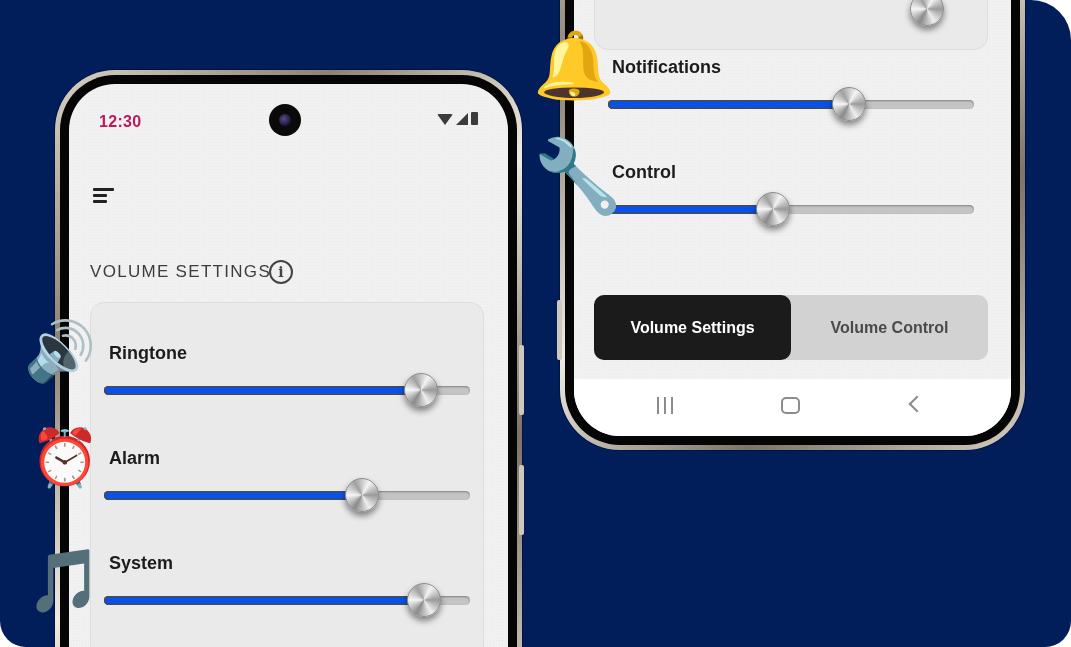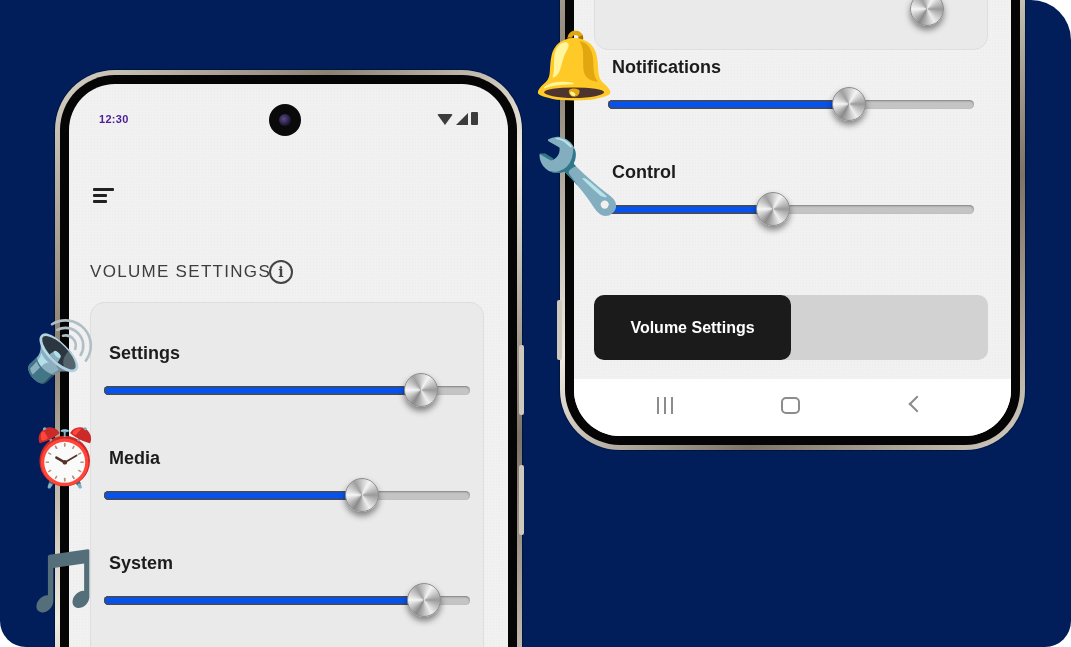--- a/index.html
+++ b/index.html
@@ -33,21 +33,21 @@
     background-size: 3px 3px; pointer-events: none;
   }
   .side-btn { position: absolute; background: #cfc8bd; border-radius: 2px; }
 
   
   #phone-left { left: 55px; top: 70px; width: 467px; height: 640px; }
   
   #phone-right { left: 560px; top: -200px; width: 465px; height: 650px; }
 
   
-  .status-time { position: absolute; left: 30px; top: 29px; font-size: 11px; font-weight: bold; color: #4c1d95; letter-spacing: 0.3px; }
+  .status-time { position: absolute; left: 30px; top: 29px; font-size: 16px; font-weight: bold; color: #be185d; letter-spacing: 0.3px; }
   .camera { position: absolute; left: 200px; top: 20px; width: 32px; height: 32px; border-radius: 50%; background: #0a0a0a; }
   .camera::after { content:""; position:absolute; left:10px; top:10px; width:12px; height:12px; border-radius:50%; background: radial-gradient(circle at 40% 40%, #5b4a8a, #1a1530 70%); }
   .status-icons { position: absolute; right: 30px; top: 28px; display: flex; gap: 3px; align-items: flex-end; }
   .wifi { width: 0; height: 0; border-left: 8px solid transparent; border-right: 8px solid transparent; border-top: 11px solid #3c3c3c; border-radius: 2px; margin-top: 2px; }
   .signal { width: 0; height: 0; border-left: 12px solid transparent; border-bottom: 12px solid #3c3c3c; }
   .battery { width: 7px; height: 13px; background: #3c3c3c; border-radius: 1px; }
 
   .menu-icon { position: absolute; left: 24px; top: 104px; width: 22px; height: 16px; cursor: pointer; }
   .menu-icon span { position: absolute; left: 0; height: 2.5px; background: #222; border-radius: 1px; }
   .menu-icon span:nth-child(1) { top: 0; width: 21px; }
@@ -122,28 +122,28 @@
           <span></span>
           <span></span>
         </div>
 
       <div class="section-title">VOLUME SETTINGS</div>
       <div class="info-icon">i</div>
 
 
       <div class="card" style="left:21px; top:218px; width:394px; height:420px;"></div>
 
-      <div class="vol-label" style="left:40px; top:259px;">Settings</div>
+      <div class="vol-label" style="left:40px; top:259px;">Ringtone</div>
       <div class="slider" style="left:35px; top:300px;">
         <div class="track"></div>
         <div class="fill" style="width:318px;"></div>
         <div class="thumb" style="left:300px;"></div>
       </div>
 
-      <div class="vol-label" style="left:40px; top:364px;">Media</div>
+      <div class="vol-label" style="left:40px; top:364px;">Alarm</div>
       <div class="slider" style="left:35px; top:405px;">
         <div class="track"></div>
         <div class="fill" style="width:258px;"></div>
         <div class="thumb" style="left:241px;"></div>
       </div>
 
       <div class="vol-label" style="left:40px; top:469px;">System</div>
       <div class="slider" style="left:35px; top:510px;">
         <div class="track"></div>
         <div class="fill" style="width:320px;"></div>
@@ -170,20 +170,21 @@
 
       <div class="vol-label" style="left:38px; top:348px;">Control</div>
       <div class="slider" style="left:34px; top:389px;">
         <div class="track"></div>
         <div class="fill" style="width:166px;"></div>
         <div class="thumb" style="left:148px;"></div>
       </div>
 
       <div class="segment">
         <div class="seg-btn active">Volume Settings</div>
+        <div class="seg-btn inactive">Volume Control</div>
       </div>
 
       <div class="navbar">
         <div class="nav-recents">
             <span></span>
             <span></span>
             <span></span>
           </div>
         <div class="nav-home"></div>
         <div class="nav-back"></div>

